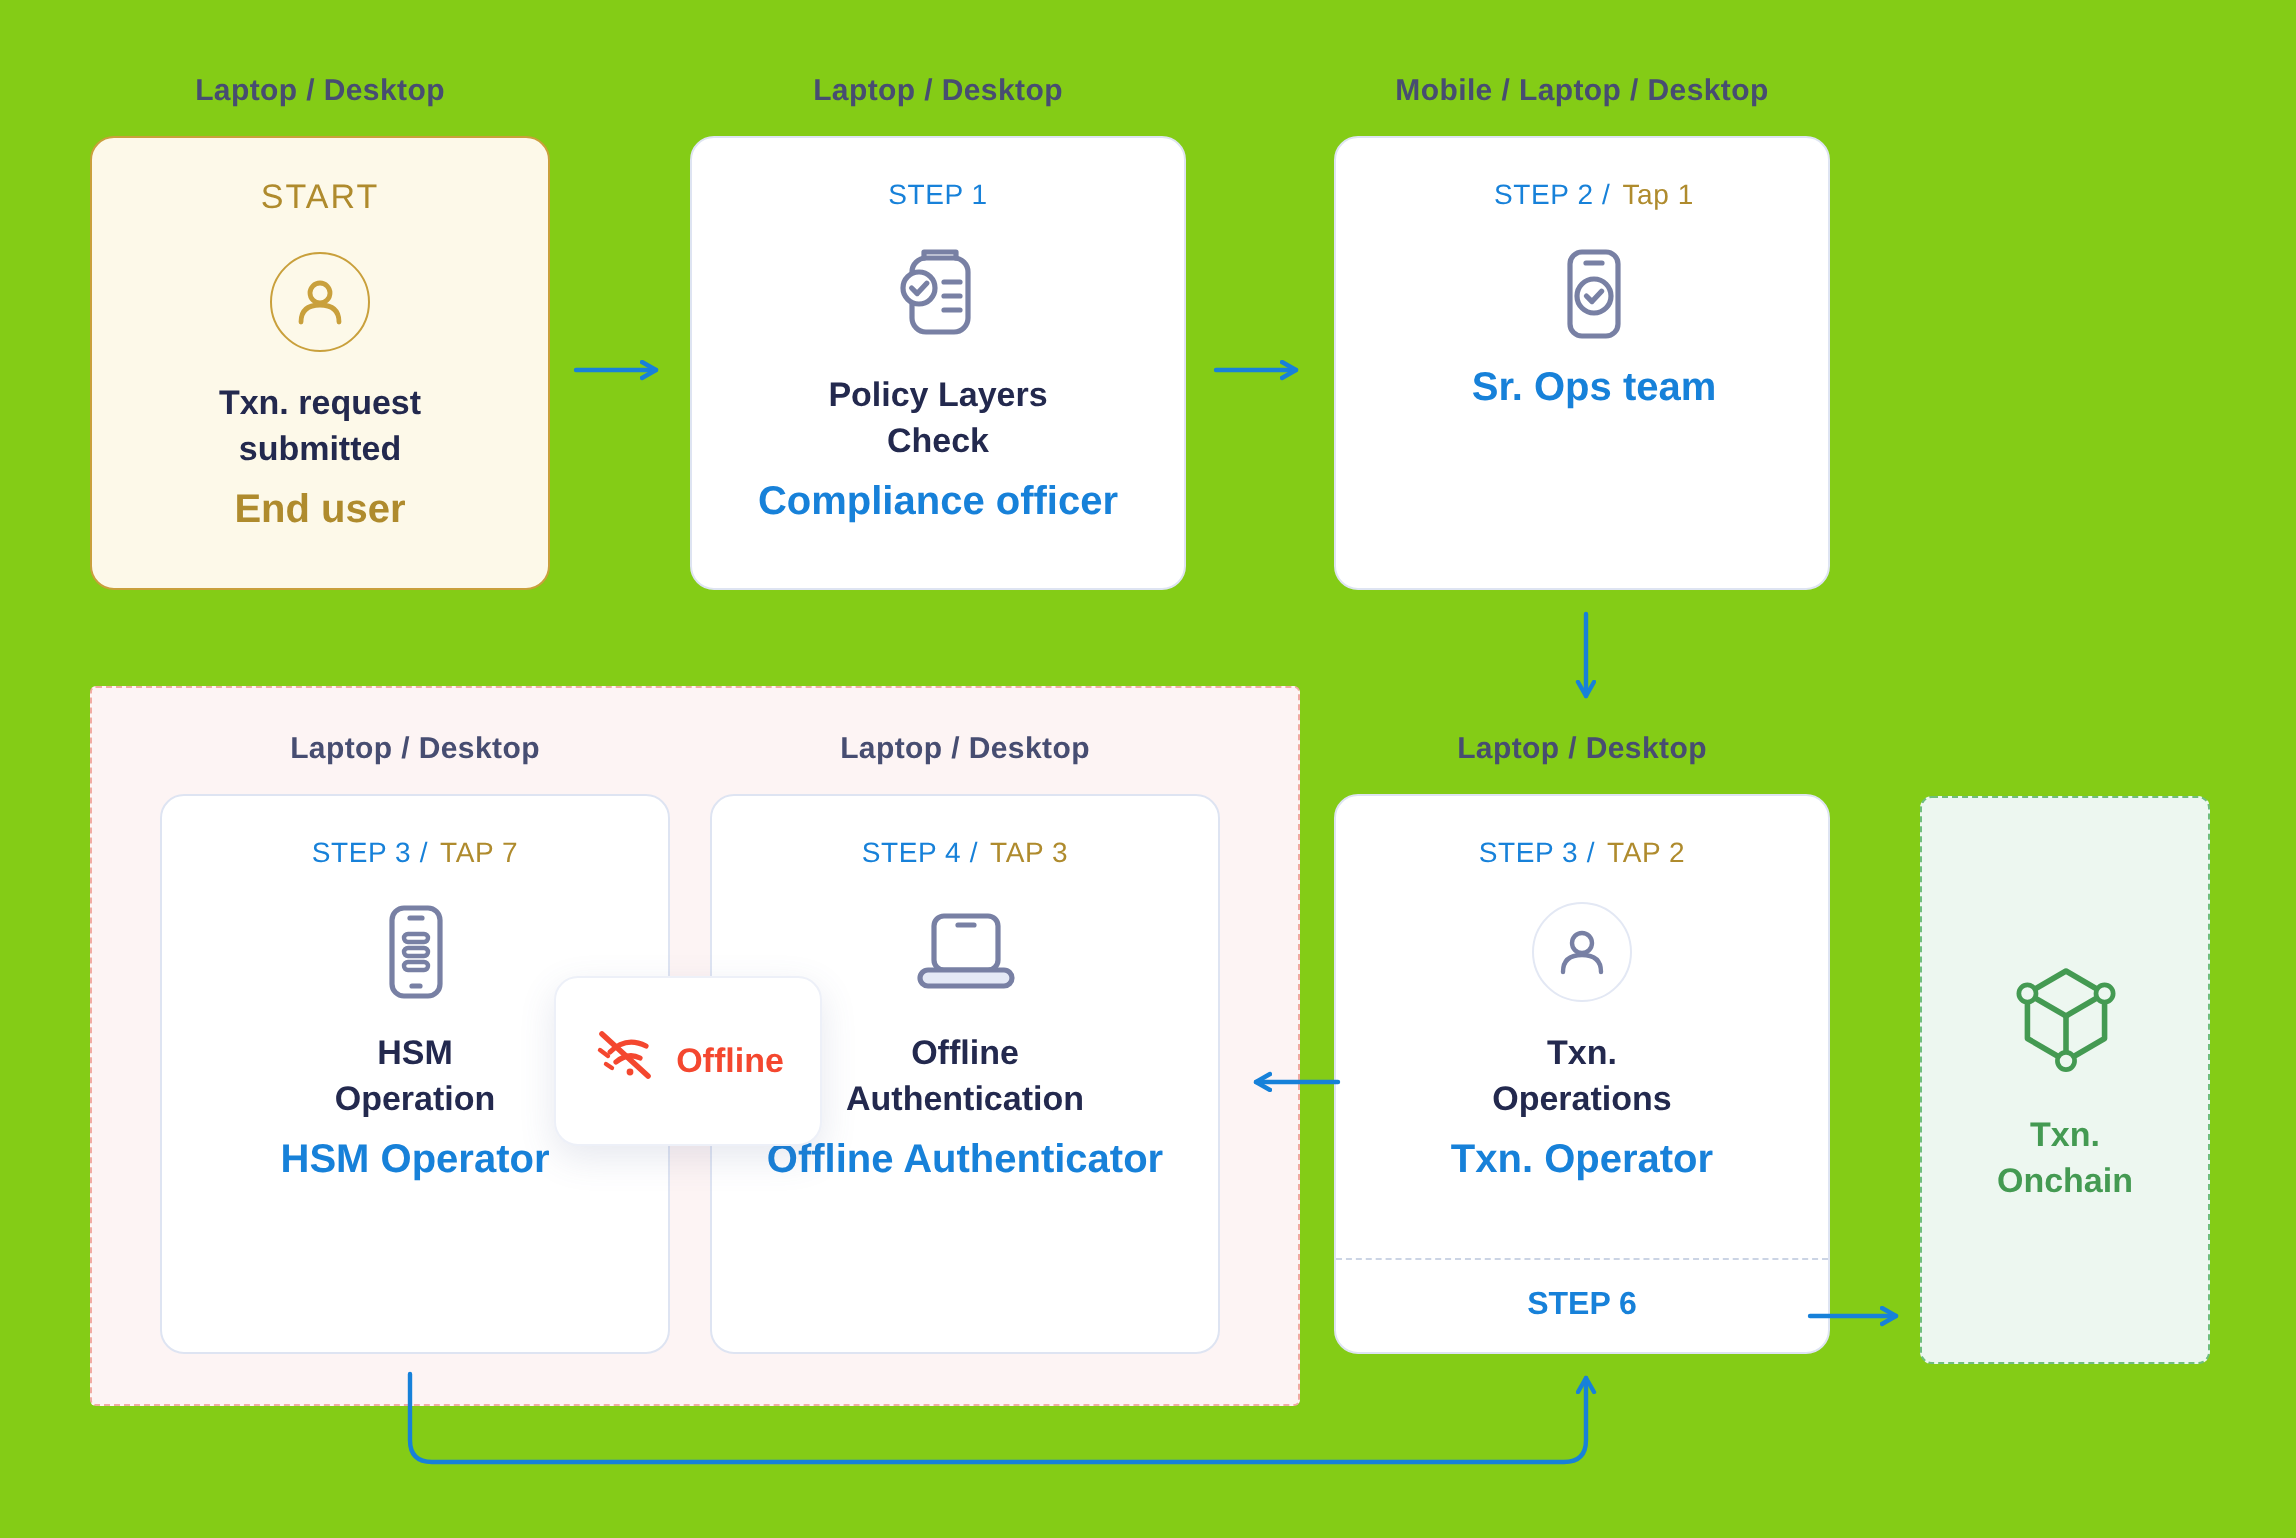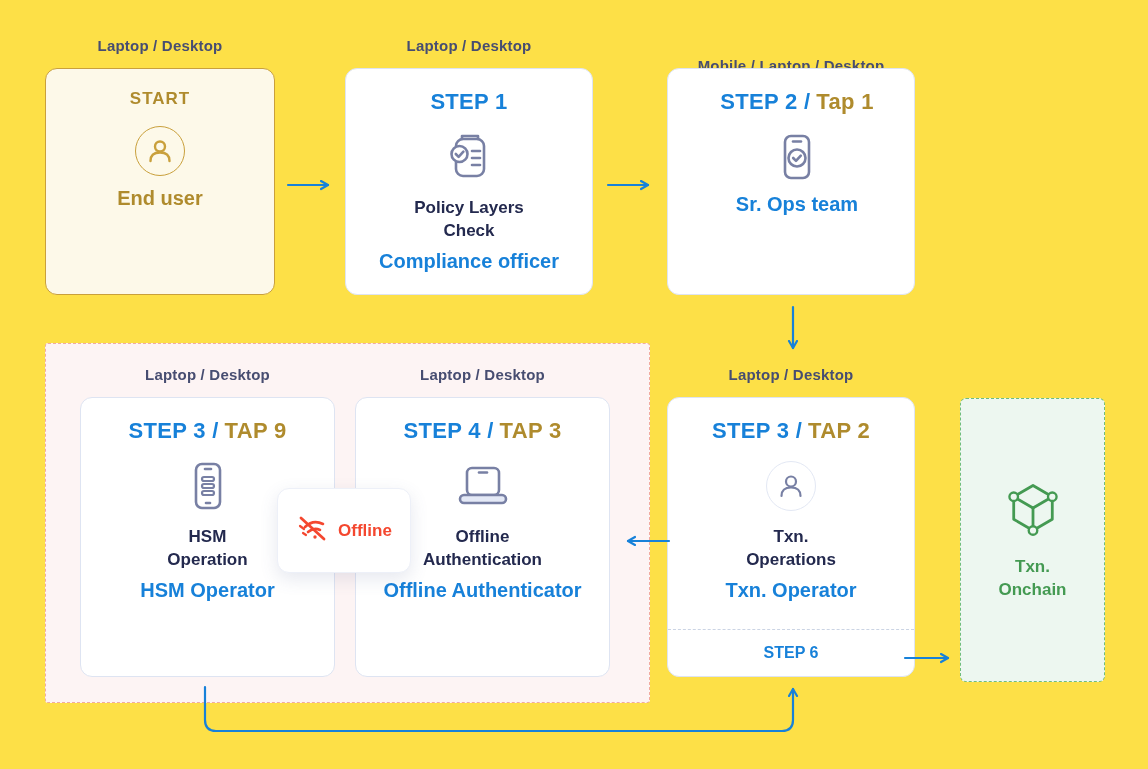--- a/index.html
+++ b/index.html
@@ -1,30 +1,30 @@
 <!DOCTYPE html>
 <html style="--blue: #1781D9; --gold: #AF8B2D; --gold-border: #C9A03C; --cream: #FDF9E9; --navy: #23294E; --header: #474D71; --slate: #7880A4; --card-border: #DEE4F2; --pink-bg: #FDF4F4; --pink-border: #F1ABA2; --green: #449A52; --green-border: #6FBE7D; --green-bg: #EDF7F0; --red: #F4472F; --divider: #CBD4E4;"><head>
 <meta charset="utf-8">
 <style>
   * { margin:0; padding:0; box-sizing:border-box; }
   html,body { width:1148px; height:769px; background:#ffffff;
     font-family:"Liberation Sans", sans-serif; }
-  #canvas { position:relative; width:1148px; height:769px; background:#fde047; overflow:hidden; }
+  #canvas { position:relative; width:1148px; height:769px; background:#84cc16; overflow:hidden; }
 
   .device-header { position:absolute; text-align:center; font-size:15px; font-weight:700;
     color:var(--header); letter-spacing:.2px; }
 
   .card { position:absolute; background:#fff; border:1px solid var(--card-border);
     border-radius:12px; display:flex; flex-direction:column; align-items:center; }
   .card.start { background:var(--cream); border:1.5px solid var(--gold-border); }
 
-  .step-label { margin-top:20px; font-size:22px; font-weight:700; letter-spacing:.3px; }
+  .step-label { margin-top:20px; font-size:14px; font-weight:400; letter-spacing:.3px; }
   .step-label .blue { color:var(--blue); }
   .step-label .gold { color:var(--gold); margin-left:6px; }
-  .start-title { margin-top:20px; font-size:17px; font-weight:700; color:var(--gold); letter-spacing:1px; }
+  .start-title { margin-top:20px; font-size:17px; font-weight:400; color:var(--gold); letter-spacing:1px; }
 
   .icon-wrap { margin-top:13px; height:58px; display:flex; align-items:center; justify-content:center; }
   .body-text { margin-top:11px; font-size:17px; font-weight:700; color:var(--navy);
     text-align:center; line-height:1.35; white-space:pre-line; }
   .actor-text { margin-top:7px; font-size:20px; font-weight:700; color:var(--blue); text-align:center; }
   .actor-text.gold-actor { color:var(--gold); }
 
   .footer { position:absolute; left:0; right:0; bottom:0; height:47px;
     border-top:1.5px dashed var(--divider); display:flex; align-items:center; justify-content:center;
     font-size:16px; font-weight:700; }
@@ -62,32 +62,34 @@
   .ic-green-dot { fill:var(--green-bg); stroke:var(--green); stroke-width:2.2; }
   .ic-red { stroke:var(--red); fill:none; stroke-width:2.8; stroke-linecap:round; }
 </style>
 </head>
 <body>
 
 <div id="canvas">
 
   <div class="device-header" style="left:45px; top:37px; width:230px;">Laptop / Desktop</div>
   <div class="device-header" style="left:345px; top:37px; width:248px;">Laptop / Desktop</div>
-  <div class="device-header" style="left:667px; top:37px; width:248px;margin-top:20px;">Mobile / Laptop / Desktop</div>
+  <div class="device-header" style="left:667px; top:37px; width:248px;">Mobile / Laptop / Desktop</div>
 
   <div class="card start" style="left:45px; top:68px; width:230px; height:227px;">
     <div class="start-title">START</div>
     <div class="icon-wrap">
       <div class="person-circle gold-ring">
         <svg width="30" height="30" viewBox="0 0 30 30">
           <circle class="ic-gold" cx="15" cy="10.5" r="5"></circle>
           <path class="ic-gold" d="M5.5,25 Q5.5,16.5 15,16.5 Q24.5,16.5 24.5,25"></path>
         </svg>
       </div>
     </div>
+    <div class="body-text">Txn. request
+submitted</div>
     <div class="actor-text gold-actor">End user</div>
   </div>
 
   <div class="card" style="left:345px; top:68px; width:248px; height:227px;">
     <div class="step-label"><span class="blue">STEP 1</span></div>
     <div class="icon-wrap">
       <svg width="54" height="54" viewBox="0 0 54 54">
         <rect class="ic" x="14" y="9" width="28" height="37" rx="7"></rect>
         <path class="ic" d="M20,9 L20,6 L36,6 L36,9"></path>
         <line class="ic" x1="30" y1="21" x2="38" y2="21"></line>
@@ -118,21 +120,21 @@
   </div>
 
   <div class="pink-zone"></div>
 
   <div class="device-header" style="left:80px; top:366px; width:255px;">Laptop / Desktop</div>
   <div class="device-header" style="left:355px; top:366px; width:255px;">Laptop / Desktop</div>
   <div class="device-header" style="left:667px; top:366px; width:248px;">Laptop / Desktop</div>
 
   <div class="card" style="left:80px; top:397px; width:255px; height:280px;">
     <div class="step-label">
-      <span class="blue">STEP 3 /</span><span class="gold">TAP 9</span>
+      <span class="blue">STEP 3 /</span><span class="gold">TAP 7</span>
     </div>
     <div class="icon-wrap">
       <svg width="54" height="54" viewBox="0 0 54 54">
         <rect class="ic" x="15" y="5" width="24" height="44" rx="6"></rect>
         <line class="ic" x1="24" y1="10" x2="30" y2="10"></line>
         <rect class="ic" x="21" y="18" width="12" height="4" rx="2" style="stroke-width:2.2"></rect>
         <rect class="ic" x="21" y="25" width="12" height="4" rx="2" style="stroke-width:2.2"></rect>
         <rect class="ic" x="21" y="32" width="12" height="4" rx="2" style="stroke-width:2.2"></rect>
         <line class="ic" x1="25" y1="44" x2="29" y2="44"></line>
       </svg>

